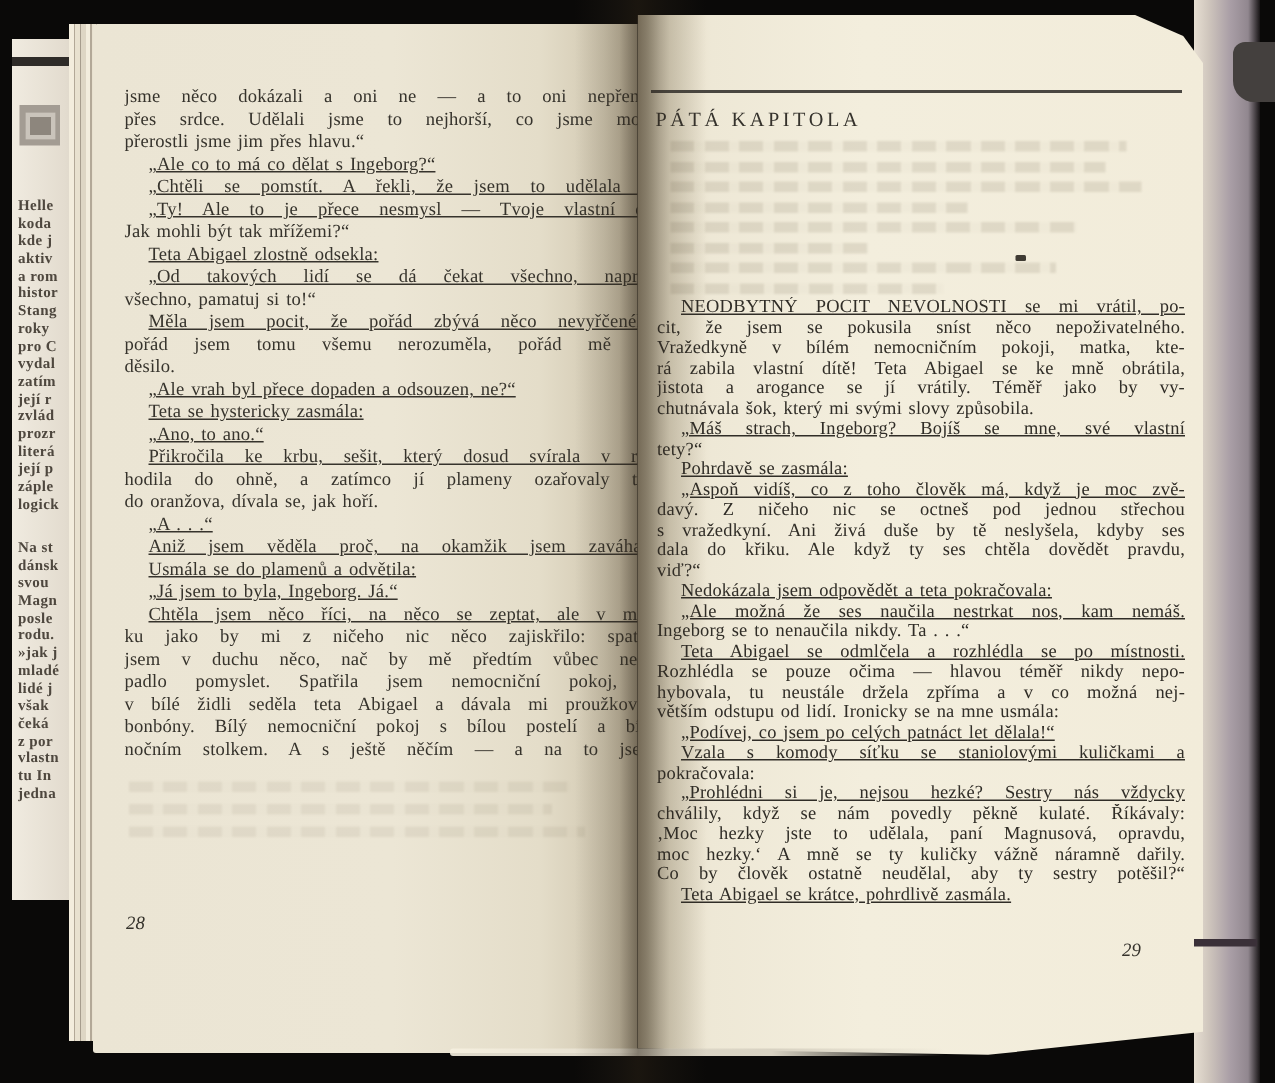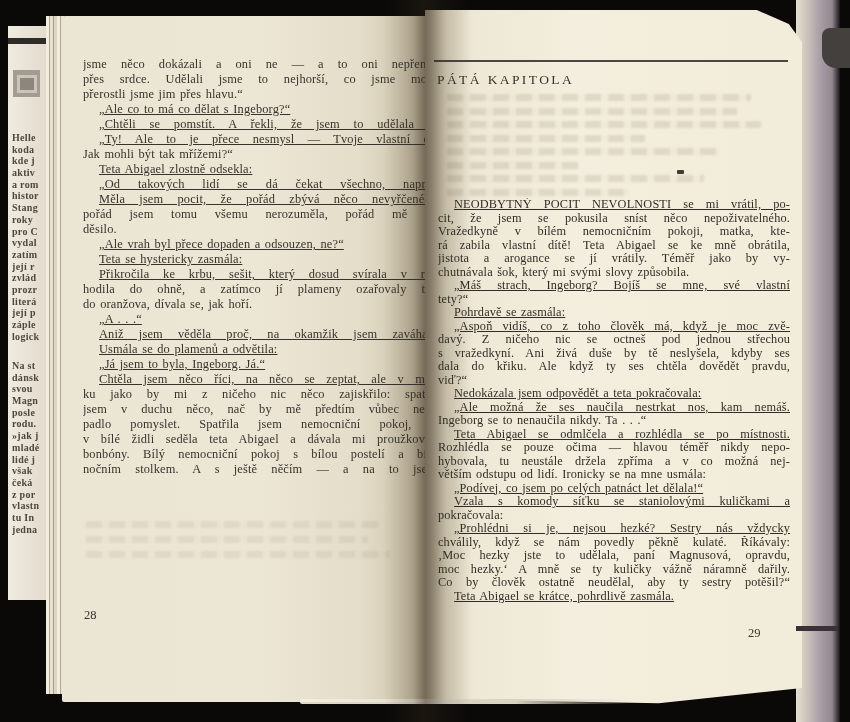--- a/index.html
+++ b/index.html
@@ -43,21 +43,21 @@
     overflow:hidden; border-radius:3px 0 0 2px; z-index:2;
   }
   .page-left-text { position:absolute; left:21px; top:41px; width:354px; }
   .ln {
     font-size:12.4px; line-height:15px; height:15px; overflow:hidden;
     color:#36332c; letter-spacing:0.15px; word-spacing:1.2px;
   }
   .ln.full { text-align:justify; text-align-last:justify; text-justify:inter-word; }
   .ln.end  { text-align:left; white-space:nowrap; }
   .ln.ind  { text-indent:16px;text-decoration:underline; }
-  .pnum { font-size:12.5px; color:#36332c; position:absolute; }
+  .pnum { font-size:12.5px; color:#36332c; position:absolute;font-style:italic; }
   .pnum-left { left:22px; top:592px; }
 
   
   .page-right {
     position:absolute; left:425px; top:10px; width:377px; height:696px;
     background:linear-gradient(90deg,#bfb398 0%,#ddd4bc 4%,#eee8d6 13%,#f3eedd 40%,#f2ecda 100%);
     overflow:hidden; z-index:2;
     clip-path:polygon(0 0, 88% 0, 96.5% 2%, 100% 4.6%, 100% 97.4%, 62% 99.6%, 0 99%);
   }
   .chapter-rule { position:absolute; left:9px; top:50px; width:354px; height:2px; background:#4a4741; }
@@ -167,25 +167,27 @@
     <div class="page-left-text">
         <div class="ln full">jsme něco dokázali a oni ne — a to oni nepřenes</div>
         <div class="ln full">přes srdce. Udělali jsme to nejhorší, co jsme mohl</div>
         <div class="ln end">přerostli jsme jim přes hlavu.“</div>
         <div class="ln ind end">„Ale co to má co dělat s Ingeborg?“</div>
         <div class="ln ind full">„Chtěli se pomstít. A řekli, že jsem to udělala já</div>
         <div class="ln ind full">„Ty! Ale to je přece nesmysl — Tvoje vlastní dít</div>
         <div class="ln end">Jak mohli být tak mřížemi?“</div>
         <div class="ln ind end">Teta Abigael zlostně odsekla:</div>
         <div class="ln ind full">„Od takových lidí se dá čekat všechno, napros</div>
+        <div class="ln end">všechno, pamatuj si to!“</div>
         <div class="ln ind full">Měla jsem pocit, že pořád zbývá něco nevyřčeného</div>
         <div class="ln full">pořád jsem tomu všemu nerozuměla, pořád mě co</div>
         <div class="ln end">děsilo.</div>
         <div class="ln ind end">„Ale vrah byl přece dopaden a odsouzen, ne?“</div>
         <div class="ln ind end">Teta se hystericky zasmála:</div>
+        <div class="ln ind end">„Ano, to ano.“</div>
         <div class="ln ind full">Přikročila ke krbu, sešit, který dosud svírala v ruc</div>
         <div class="ln full">hodila do ohně, a zatímco jí plameny ozařovaly tvá</div>
         <div class="ln end">do oranžova, dívala se, jak hoří.</div>
         <div class="ln ind end">„A . . .“</div>
         <div class="ln ind full">Aniž jsem věděla proč, na okamžik jsem zaváhala</div>
         <div class="ln ind end">Usmála se do plamenů a odvětila:</div>
         <div class="ln ind end">„Já jsem to byla, Ingeborg. Já.“</div>
         <div class="ln ind full">Chtěla jsem něco říci, na něco se zeptat, ale v moz</div>
         <div class="ln full">ku jako by mi z ničeho nic něco zajiskřilo: spatřil</div>
         <div class="ln full">jsem v duchu něco, nač by mě předtím vůbec nena</div>

